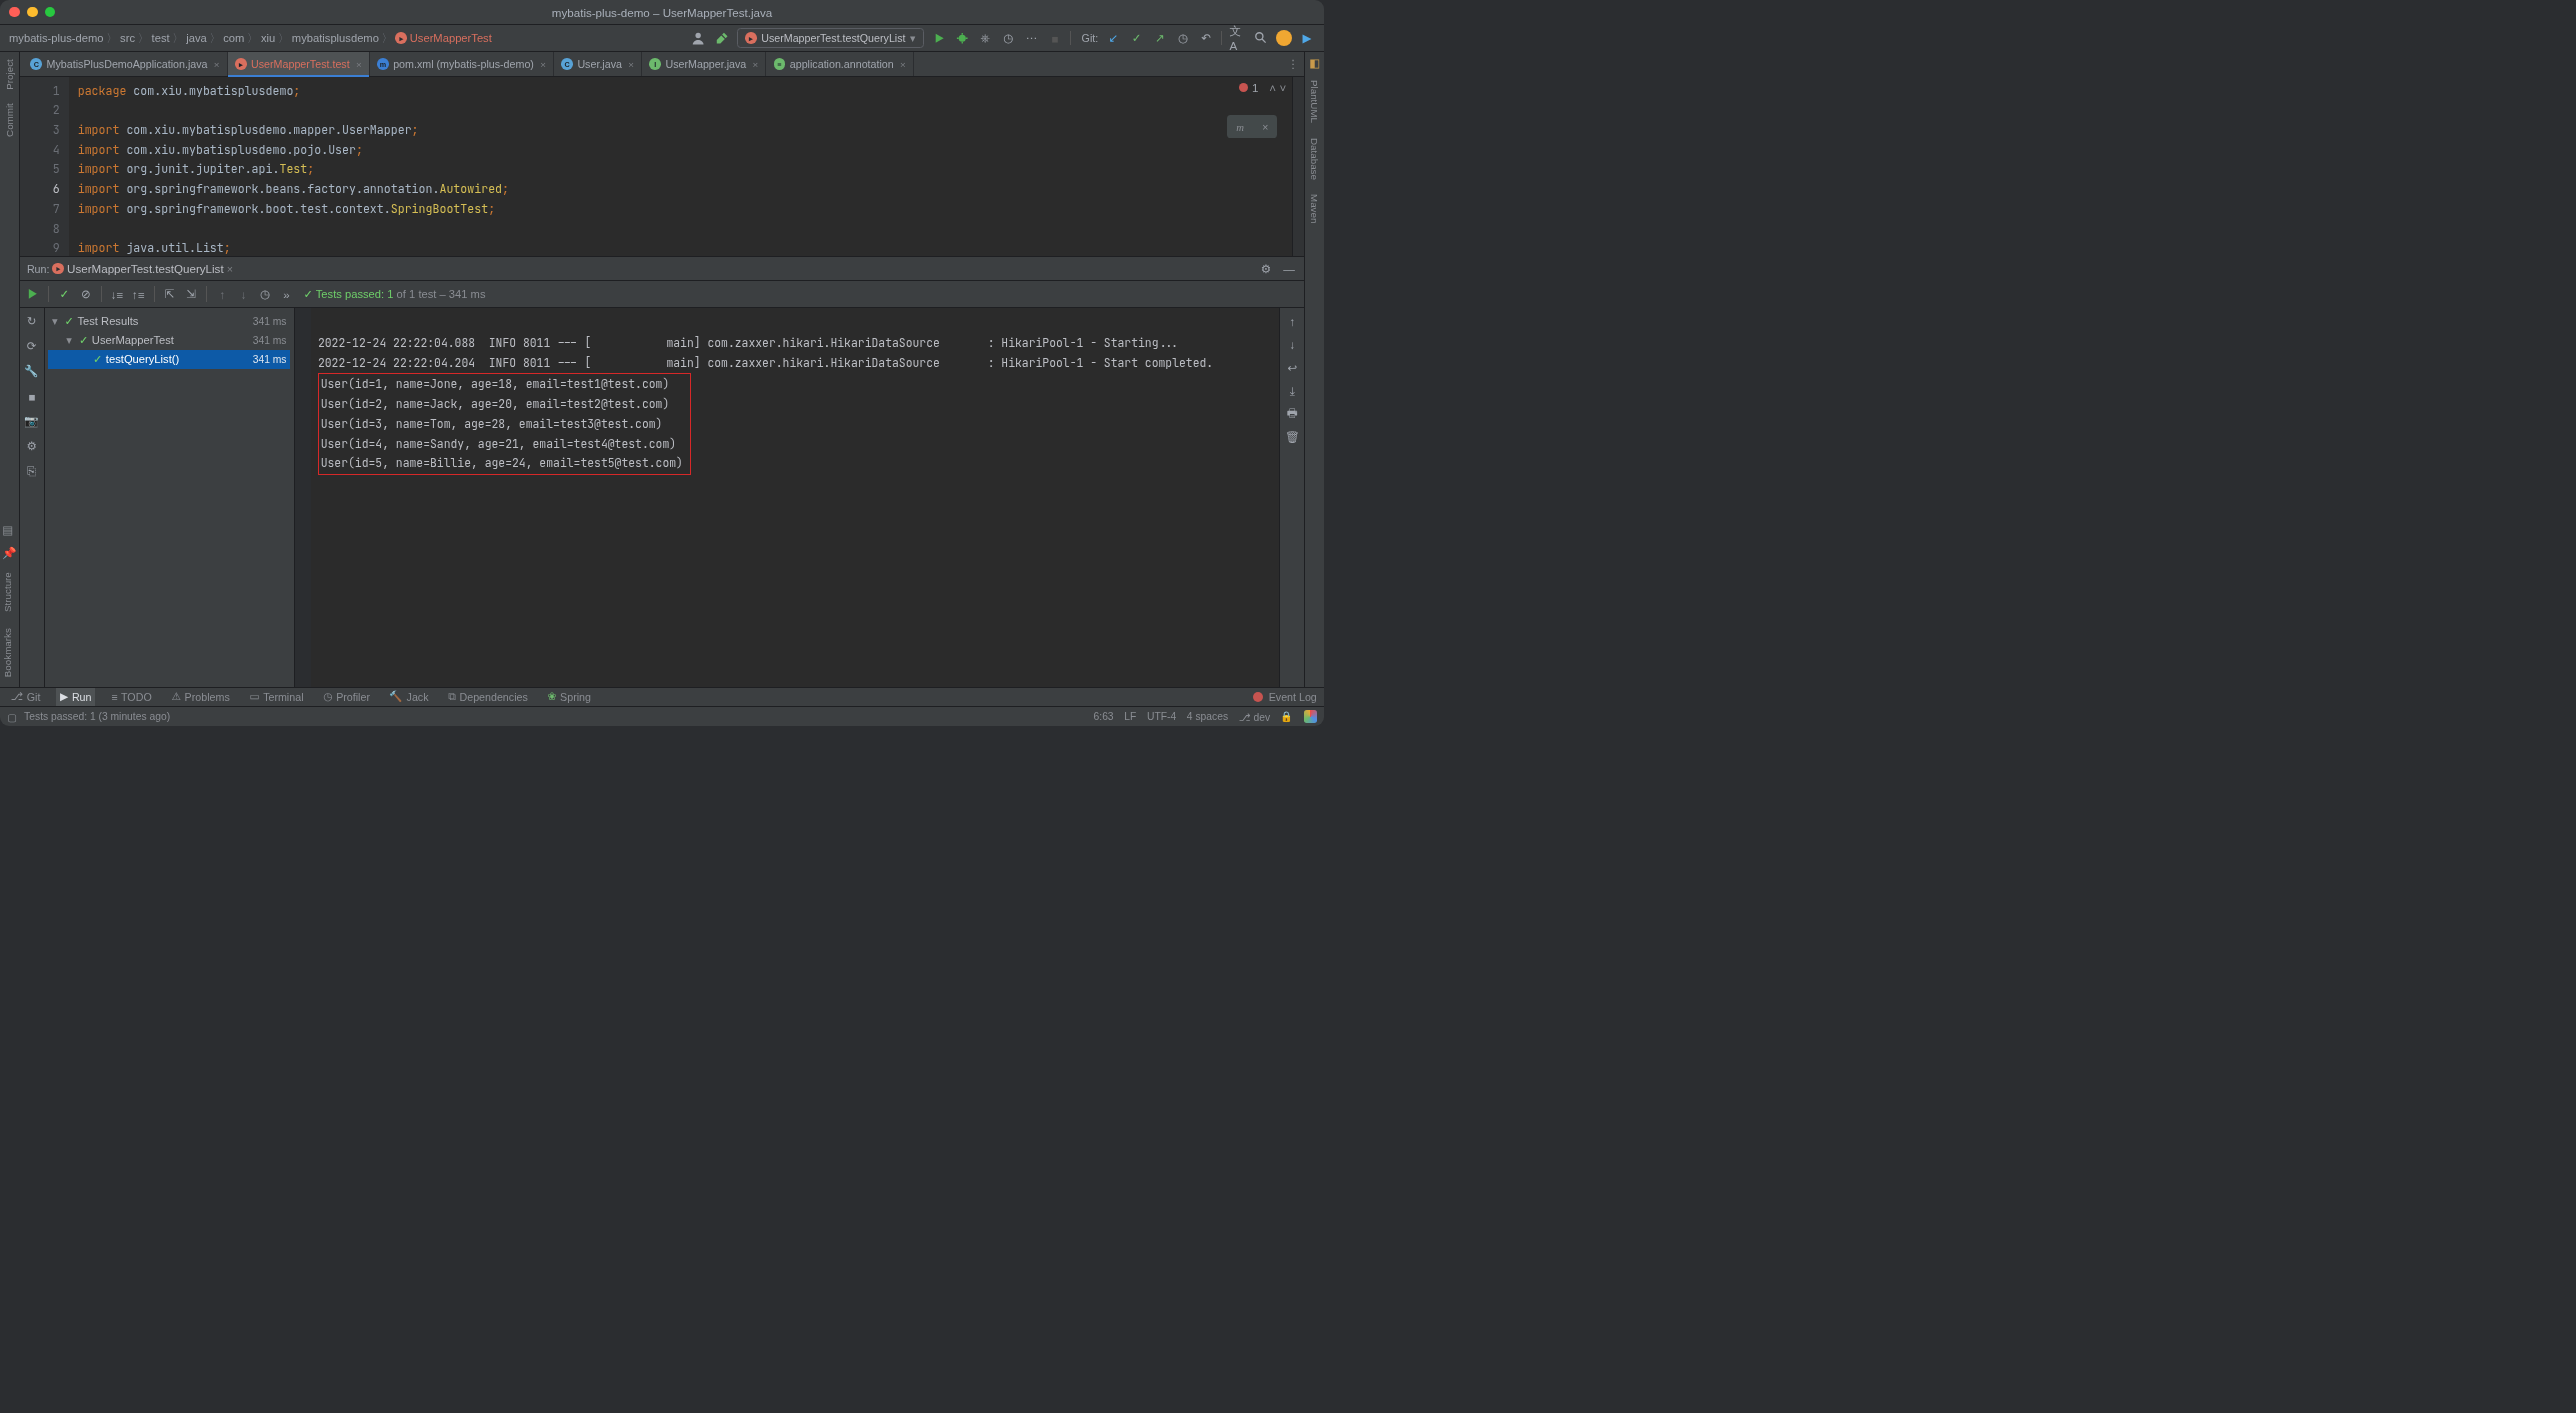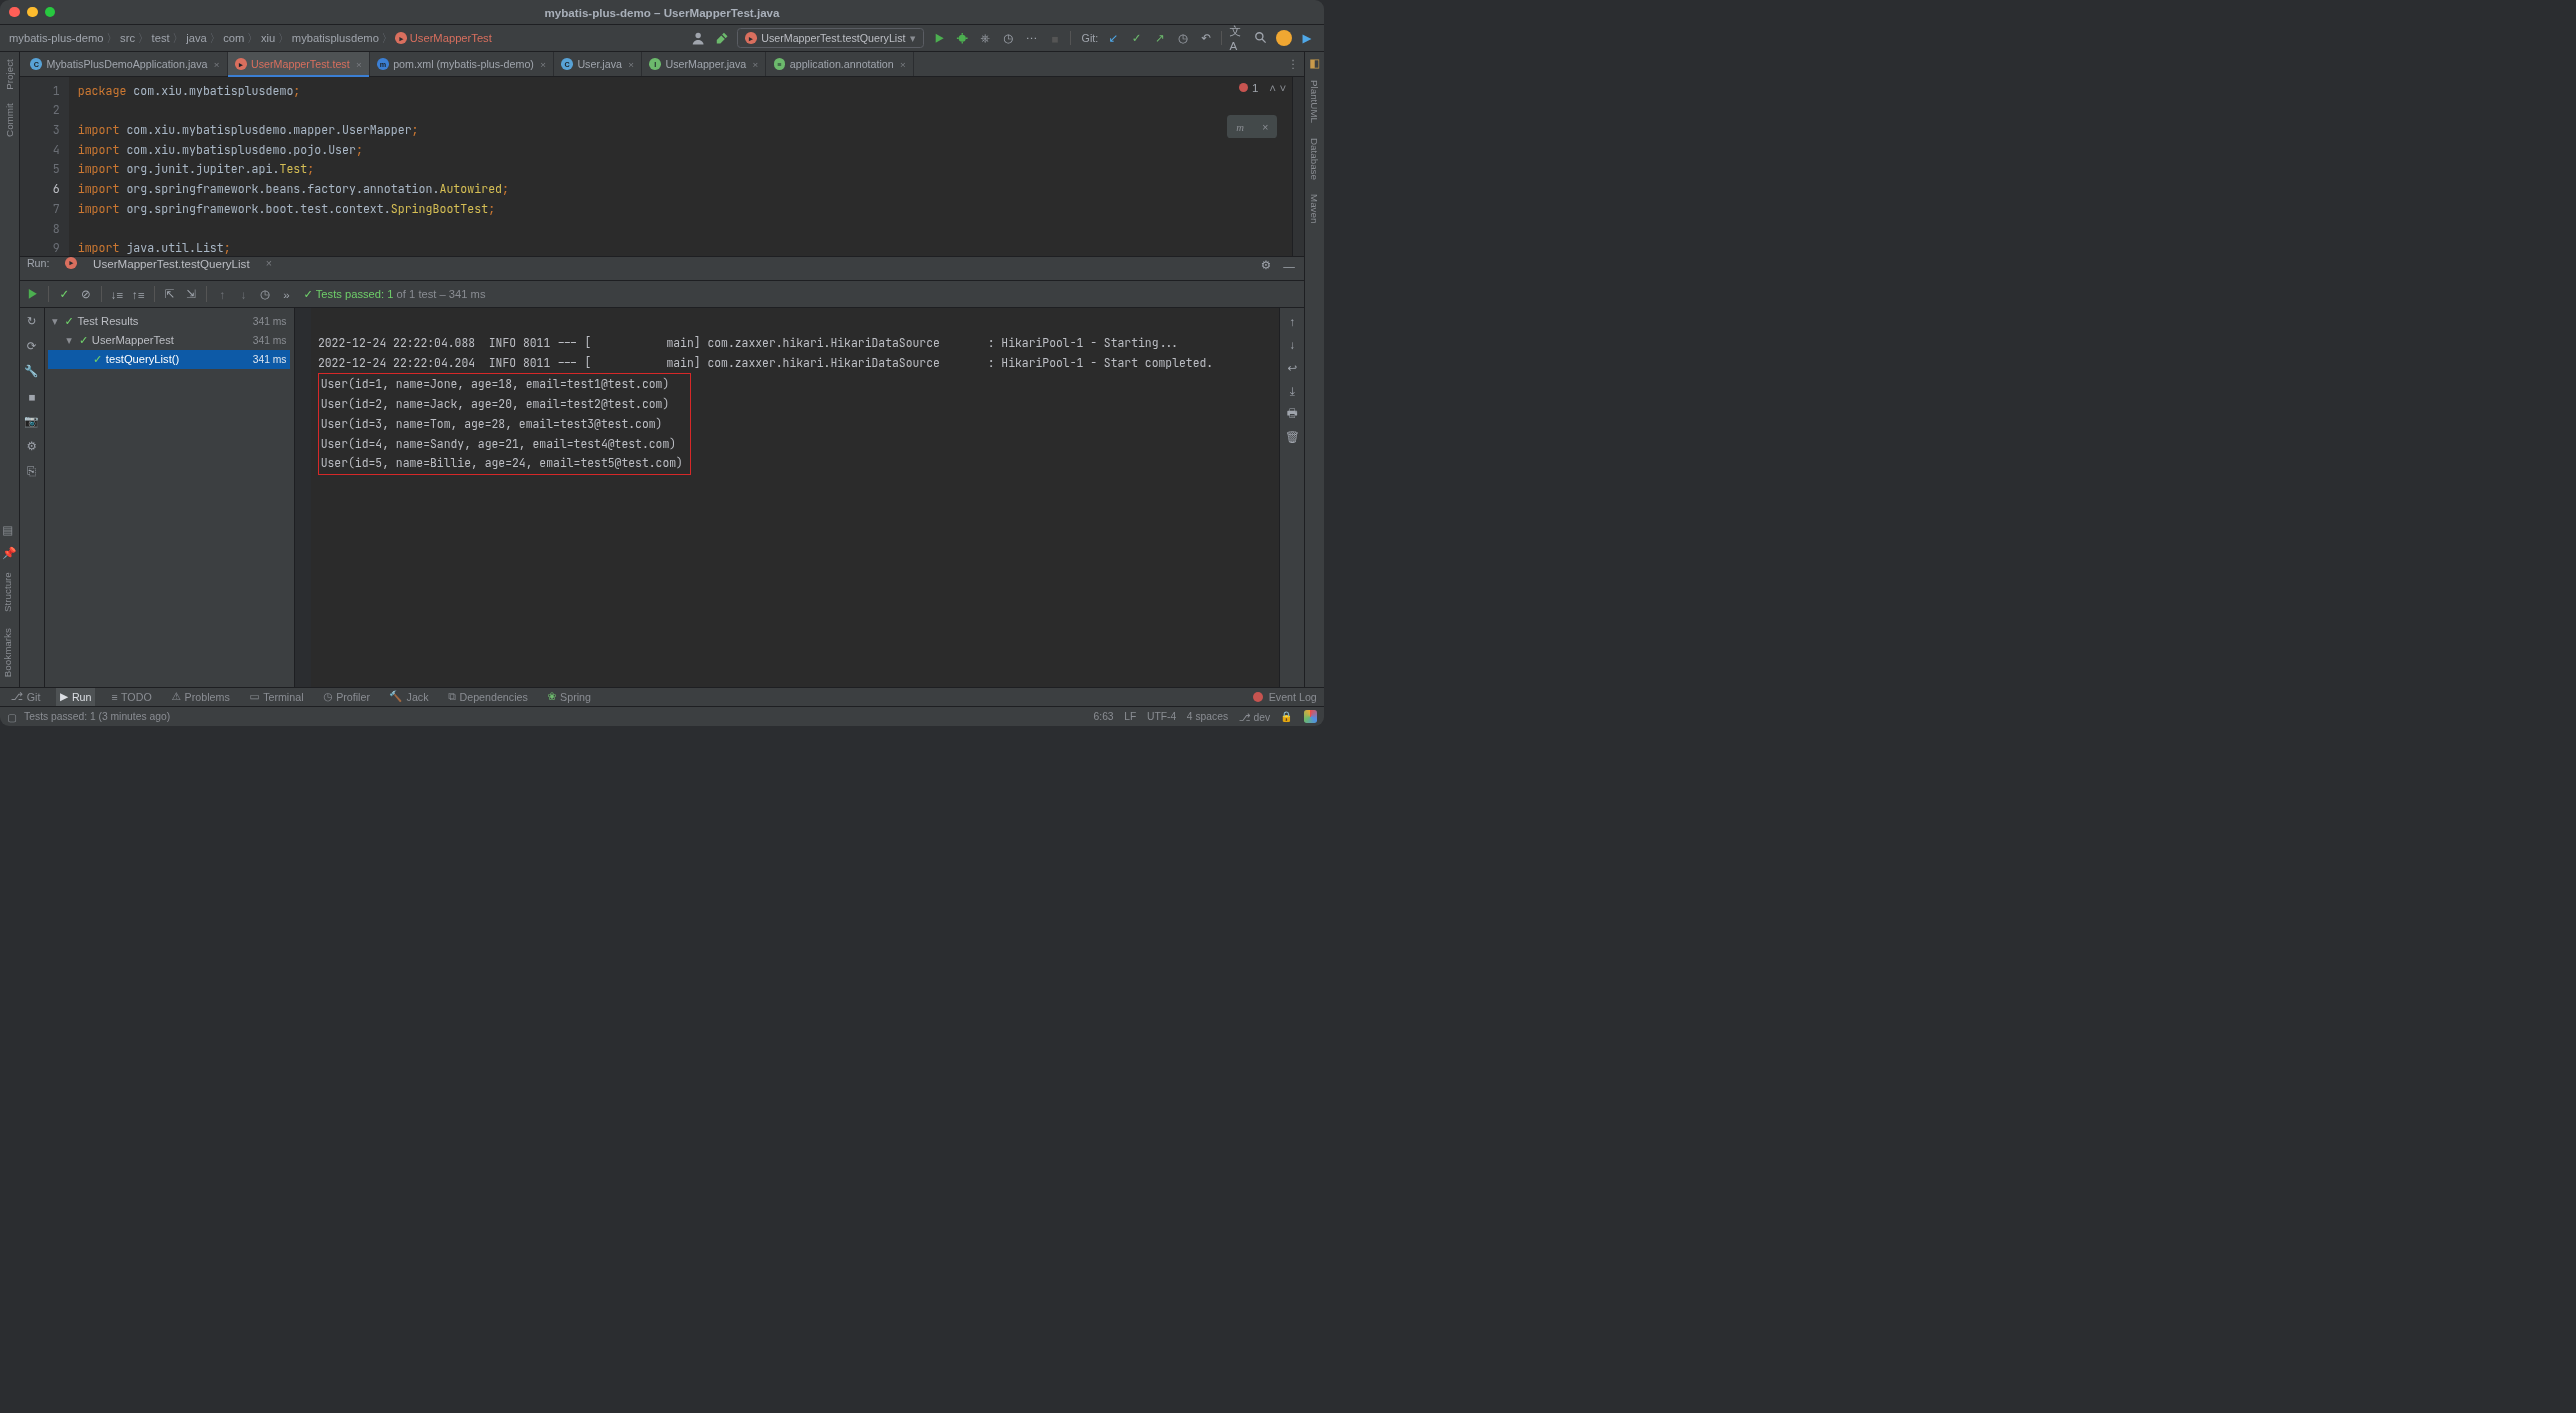--- a/index.html
+++ b/index.html
@@ -24,21 +24,21 @@
     border-bottom: 0.9px solid #1e1f22;
     position: relative;
   }
   .traffic-lights { display: flex; gap: 7.2px; }
   .traffic-light { width: 10.7px; height: 10.7px; border-radius: 50%; }
   .tl-red { background: #ff5f57; }
   .tl-yellow { background: #febc2e; }
   .tl-green { background: #28c840; }
   .window-title {
     position: absolute; left: 50%; transform: translateX(-50%);
-    color: #a9b0ba; font-size: 11.6px; font-weight: 700;
+    color: #a9b0ba; font-size: 11.6px; font-weight: 400;
   }
   
   .nav-bar {
     height: 27px;
     background: #3c3f41;
     display: flex;
     align-items: center;
     padding: 0 9px;
     border-bottom: 0.9px solid #1e1f22;
   }
@@ -191,24 +191,24 @@
   
   .run-panel {
     flex: 1;
     display: flex;
     flex-direction: column;
     min-height: 0;
   }
   .run-header {
     height: 25px;
     background: #3c3f41;
-    display: flex; align-items: flex-start; padding: 0 7.2px;
+    display: flex; align-items: center; padding: 0 7.2px;
     border-top: 0.9px solid #1e1f22;
     border-bottom: 0.9px solid #1e1f22;
-    gap: 16px;
+    gap: 3px;
   }
   .run-header .label { color: #a0a5ad; font-size: 10.7px; }
   .run-header .run-name { color: #bcbec4; font-size: 11.6px; }
   .run-header .close { color: #7a7d82; font-size: 10.7px; }
   .run-header .right { margin-left: auto; display: flex; gap: 7.2px; color: #8a8d93; }
   .run-toolbar {
     height: 27px;
     background: #3c3f41;
     display: flex; align-items: center; padding: 0 3.6px;
     border-bottom: 0.9px solid #1e1f22;

